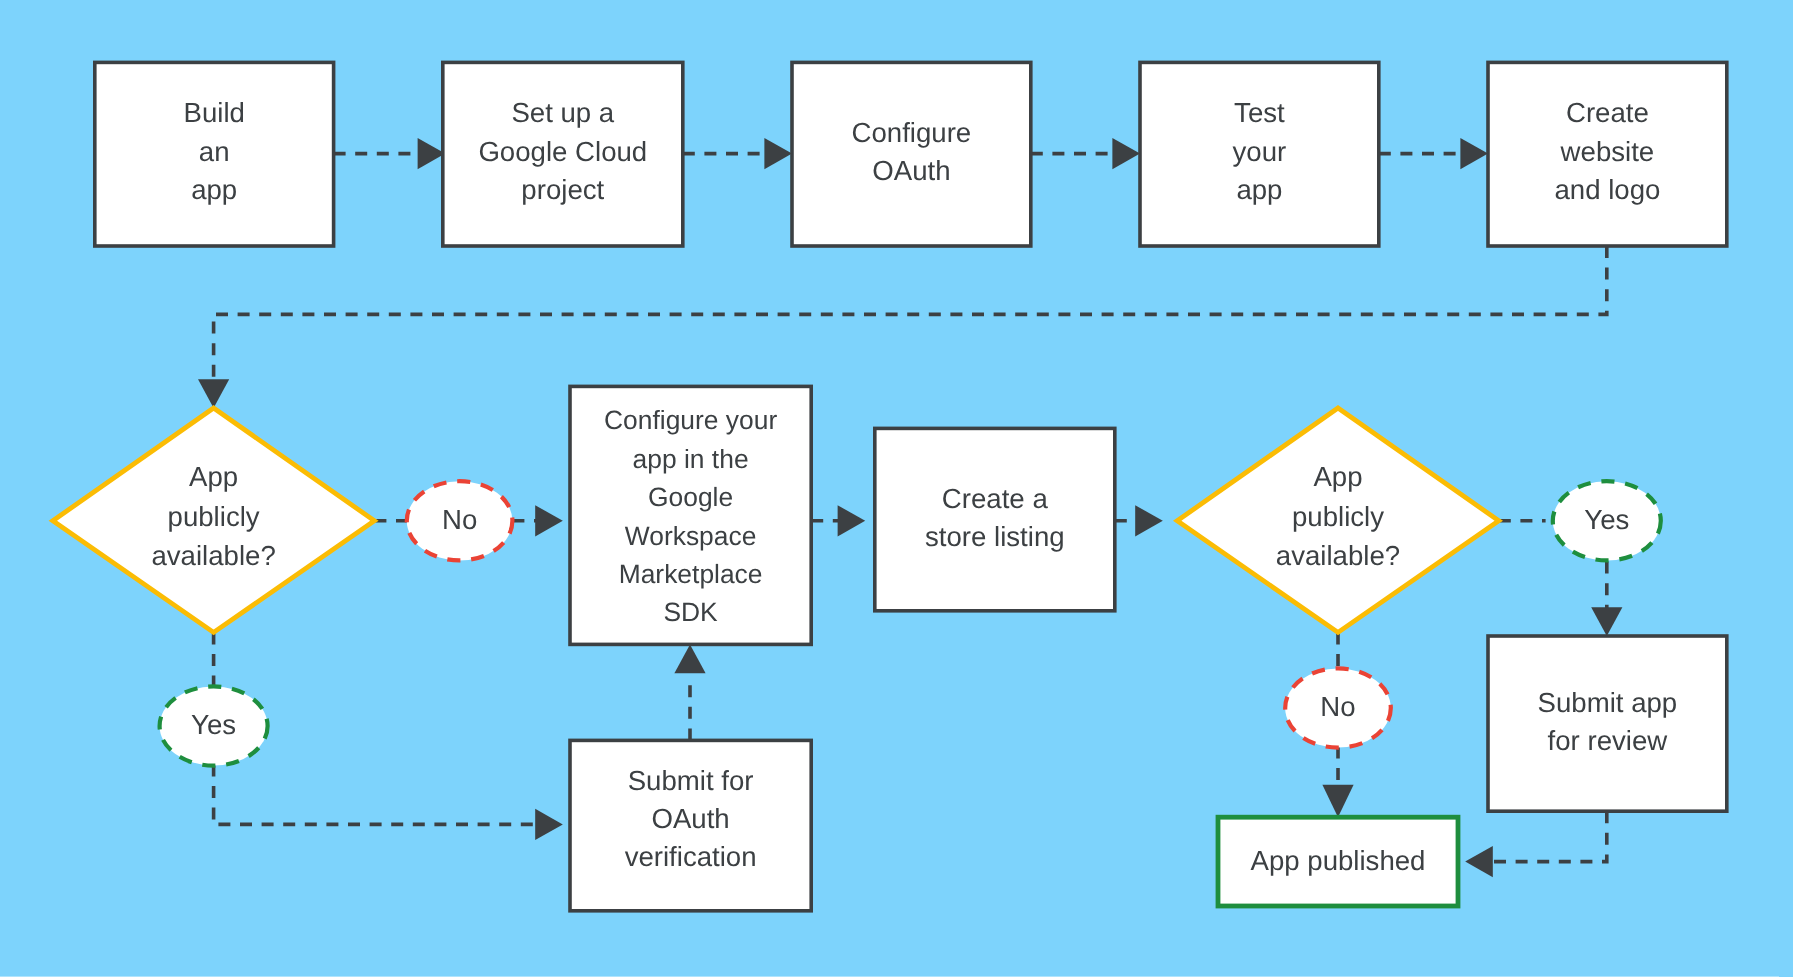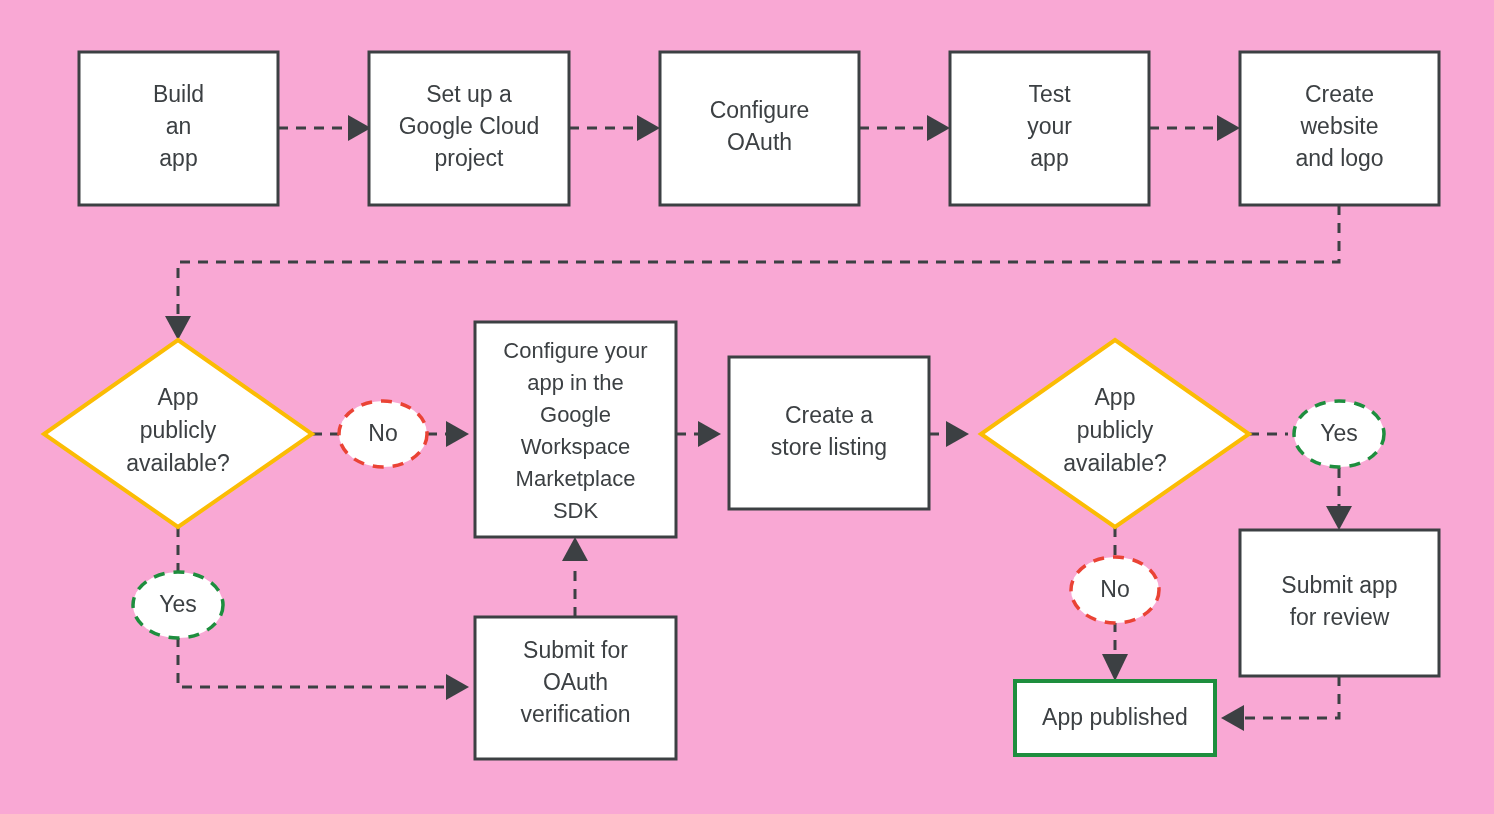--- a/index.html
+++ b/index.html
@@ -7,21 +7,21 @@
     padding: 0;
     background: #ffffff;
   }
   body {
     font-family: "Liberation Sans", sans-serif;
   }
   #diagram-root {
     position: relative;
     width: 1494px;
     height: 814px;
-    background: #f9a8d4;
+    background: #7dd3fc;
     overflow: hidden;
   }
   svg.flow {
     display: block;
     width: 1494px;
     height: 814px;
   }
   .node-rect {
     fill: #ffffff;
     stroke: #3c4043;

